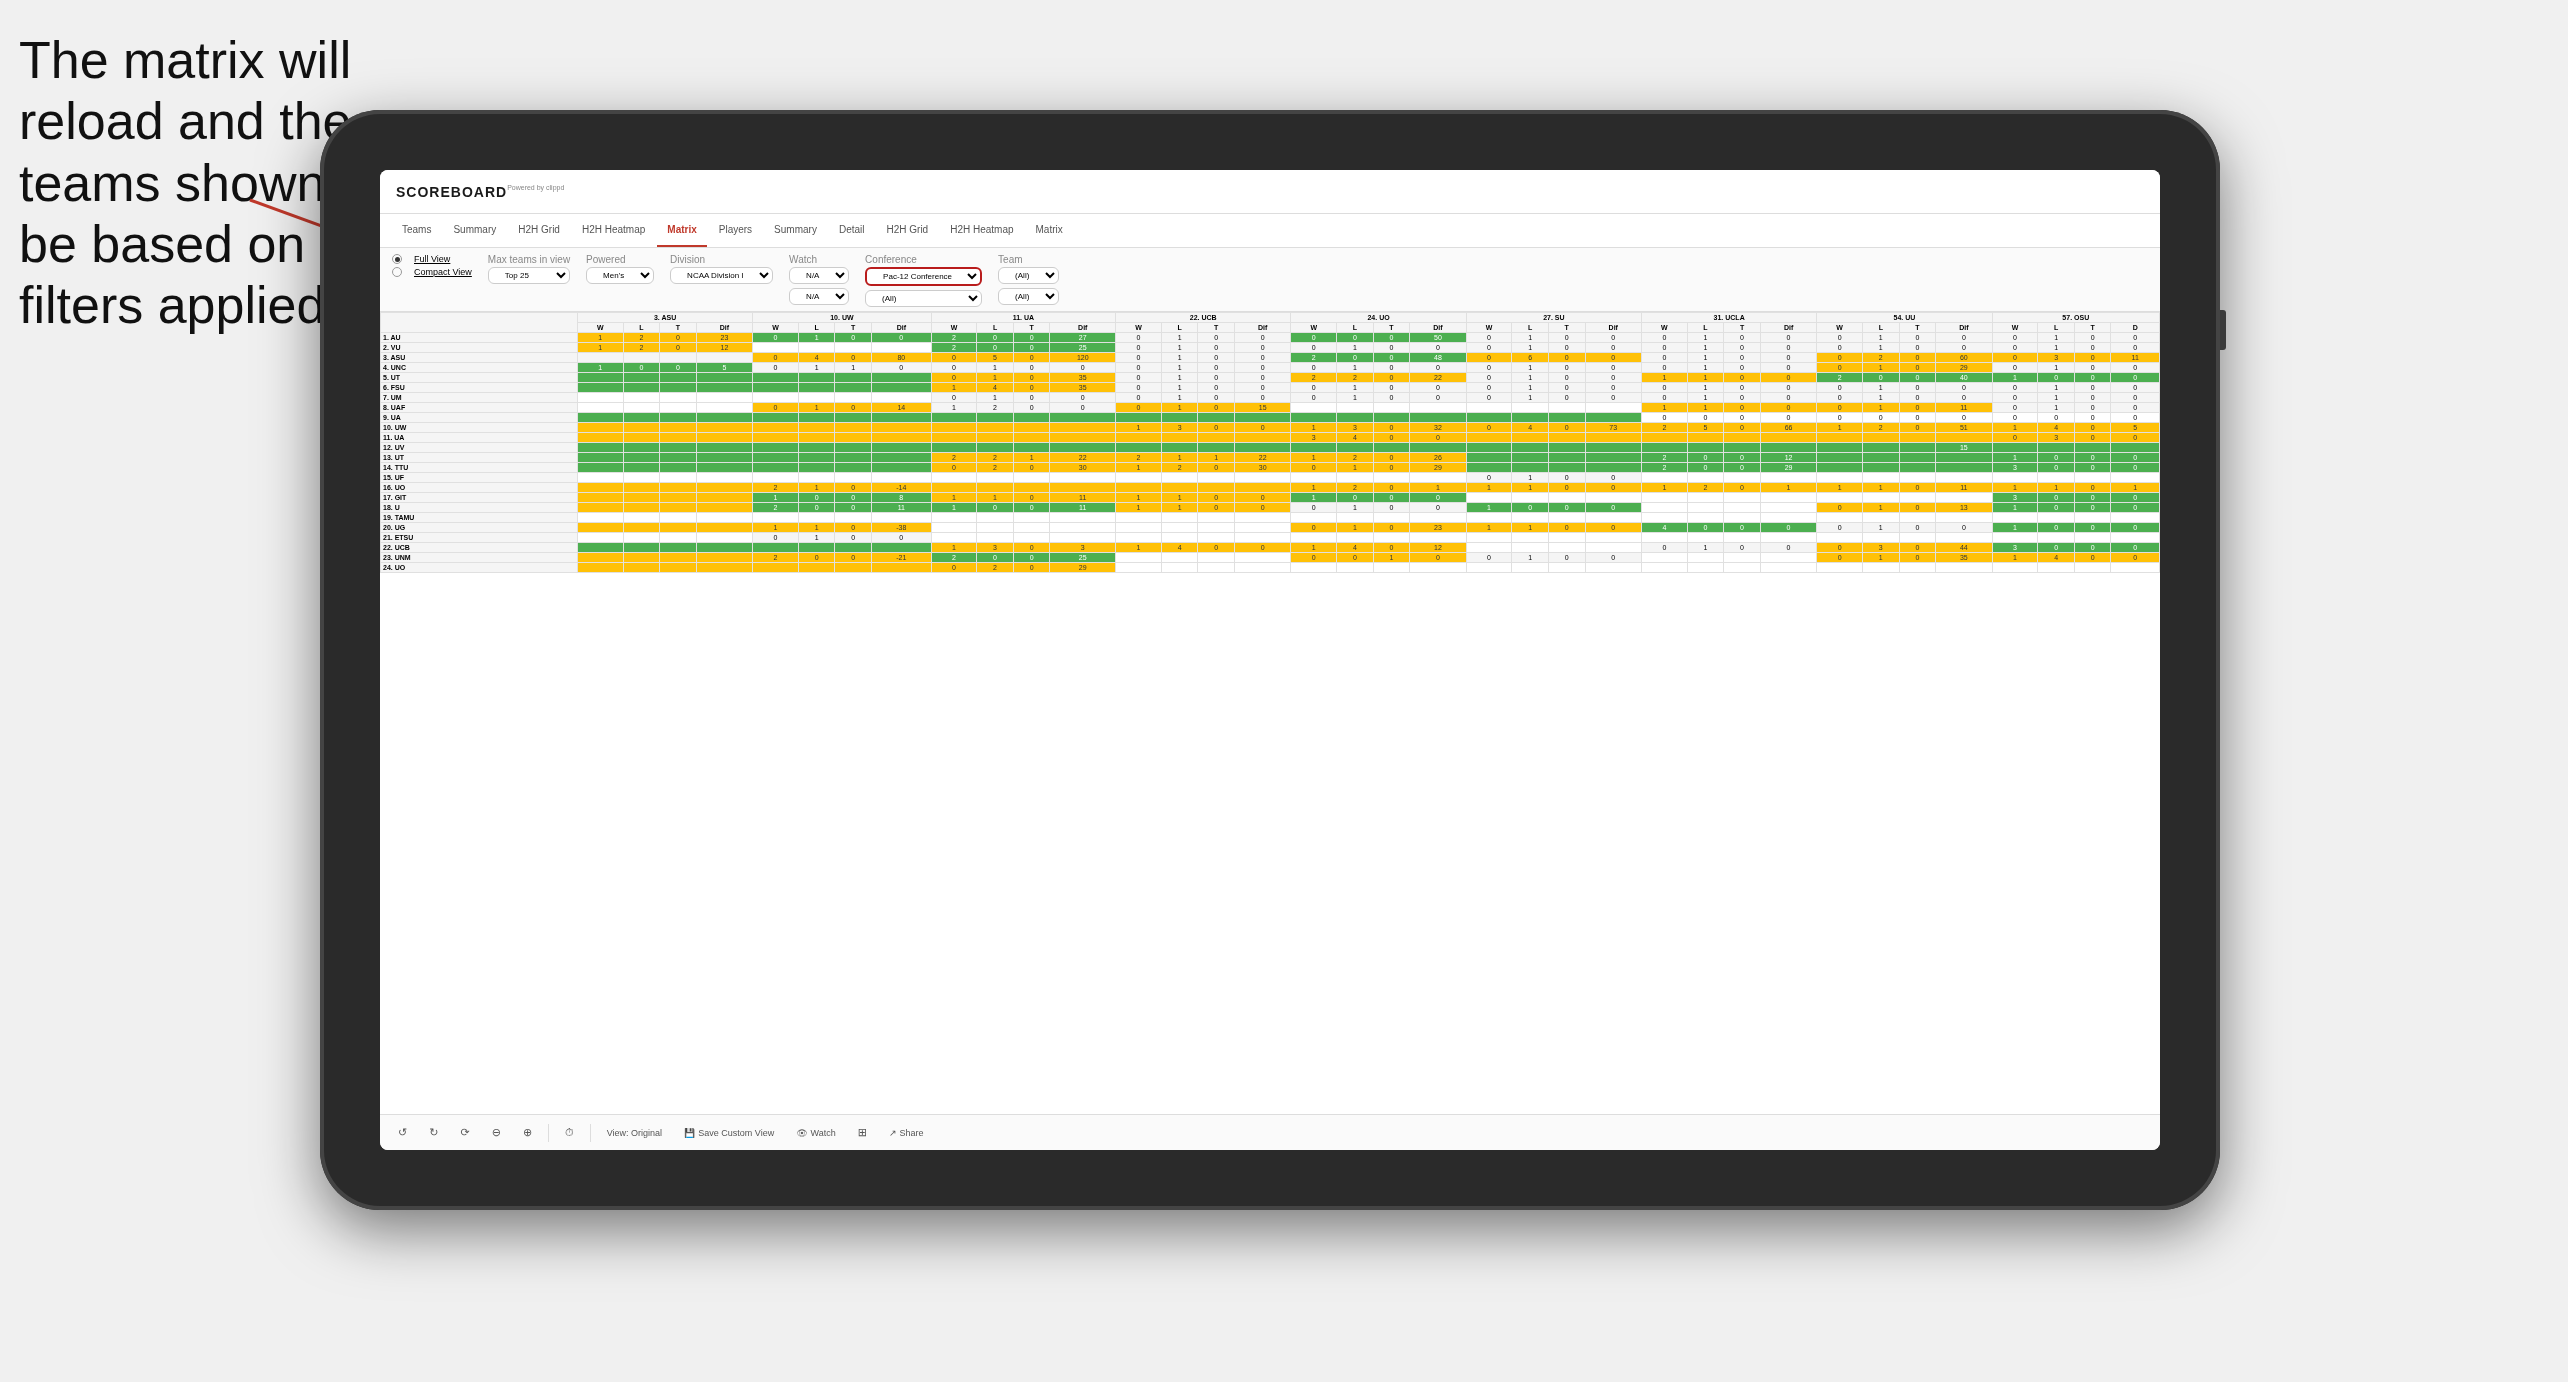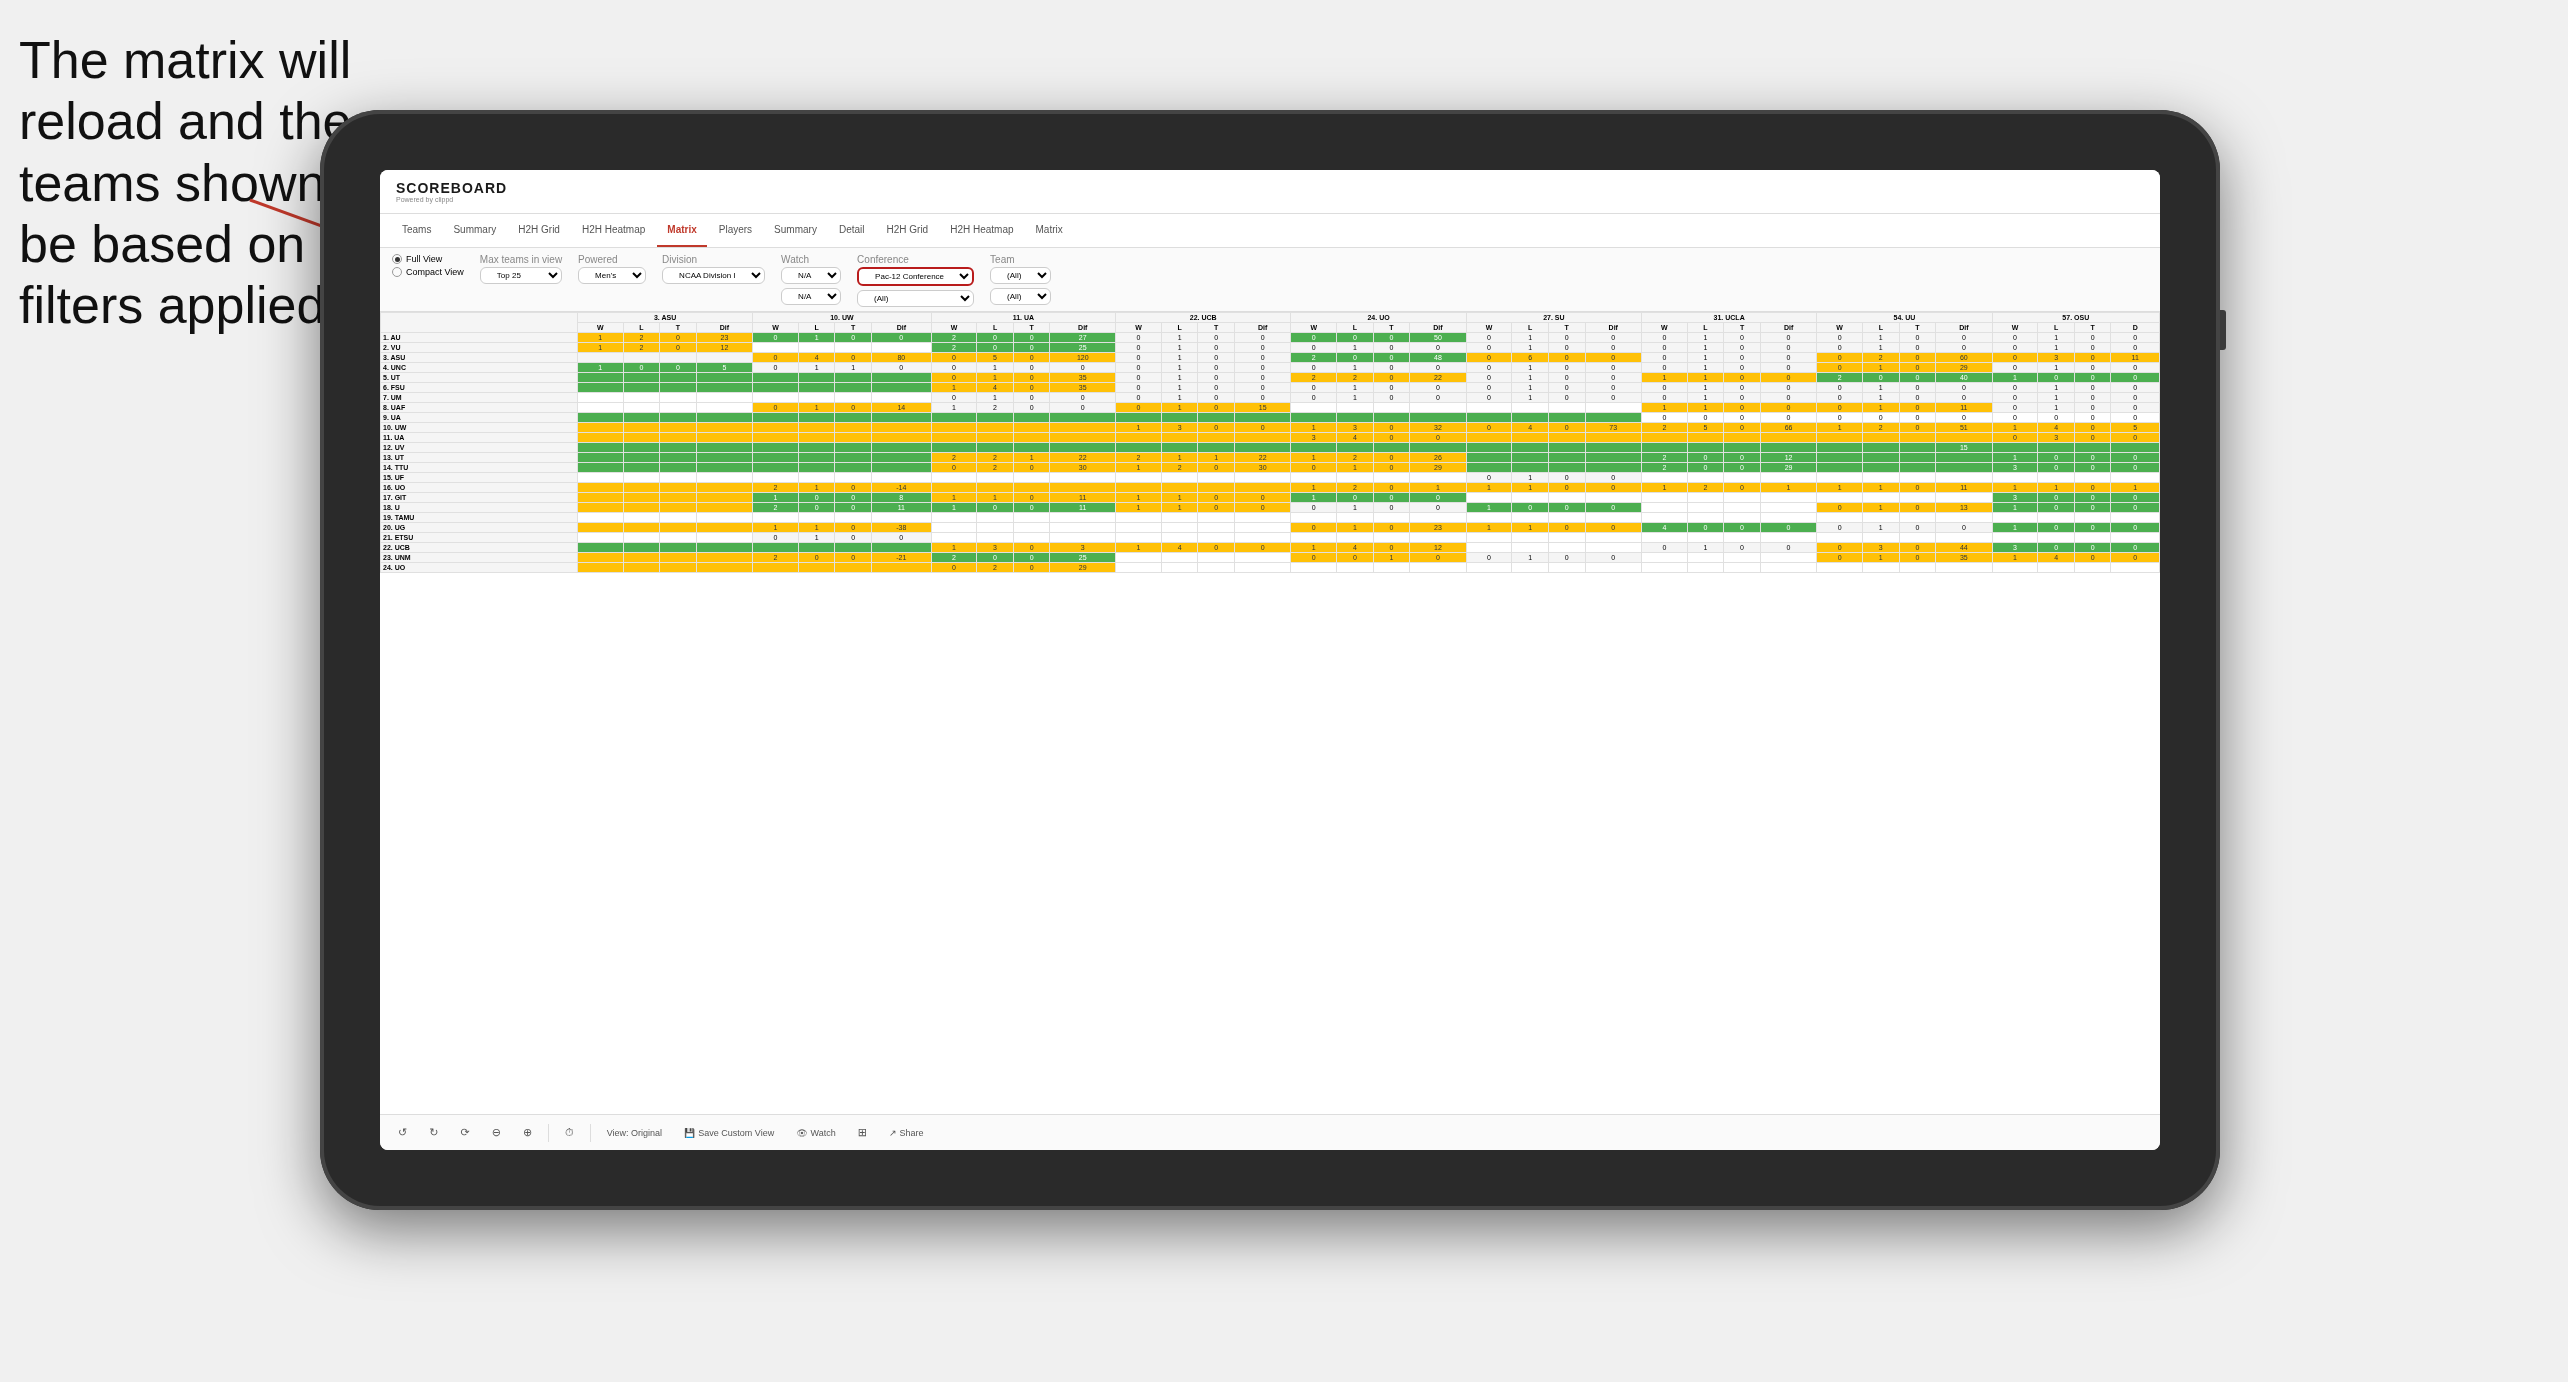--- a/index.html
+++ b/index.html
@@ -65,21 +65,21 @@
       align-items: center;
       padding: 0 16px;
       height: 44px;
       border-bottom: 1px solid #ddd;
       background: #fff;
       flex-shrink: 0;
     }
 
     .logo-area {
       display: flex;
-      flex-direction: column;
+      flex-direction: row;
       margin-right: 24px;
     }
 
     .logo-title {
       font-size: 14px;
       font-weight: 900;
       color: #1a1a1a;
       letter-spacing: 1px;
     }
 
@@ -155,21 +155,22 @@
     .filter-radios {
       display: flex;
       flex-direction: column;
       gap: 3px;
       font-size: 9px;
     }
 
     .filter-radio-item {
       display: flex;
       align-items: center;
-      gap: 4px;
+      gap: 12px;
+      text-decoration: underline;
     }
 
     .radio-dot {
       width: 10px;
       height: 10px;
       border-radius: 50%;
       border: 1.5px solid #999;
       display: flex;
       align-items: center;
       justify-content: center;

